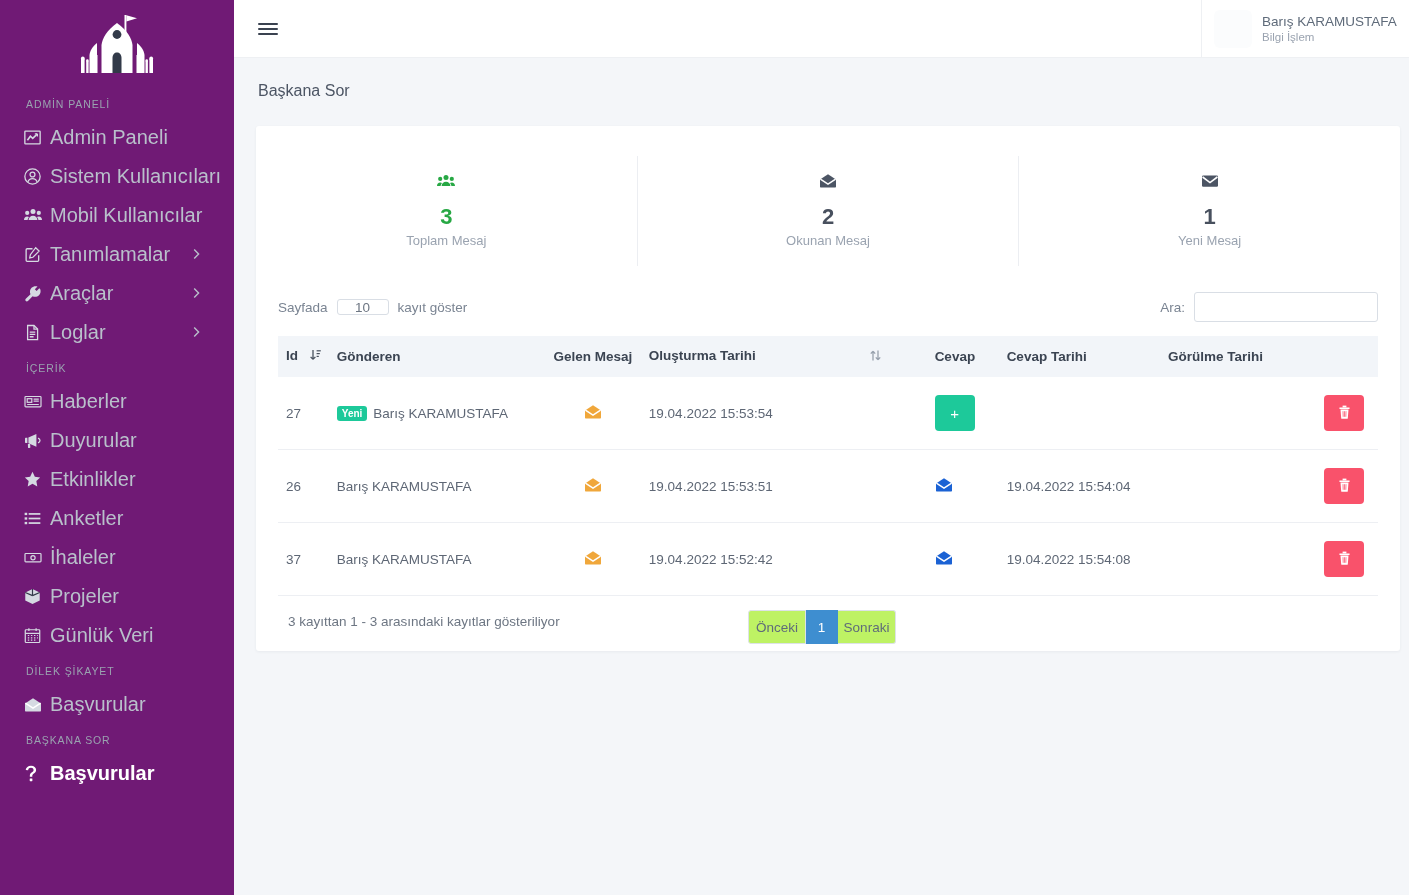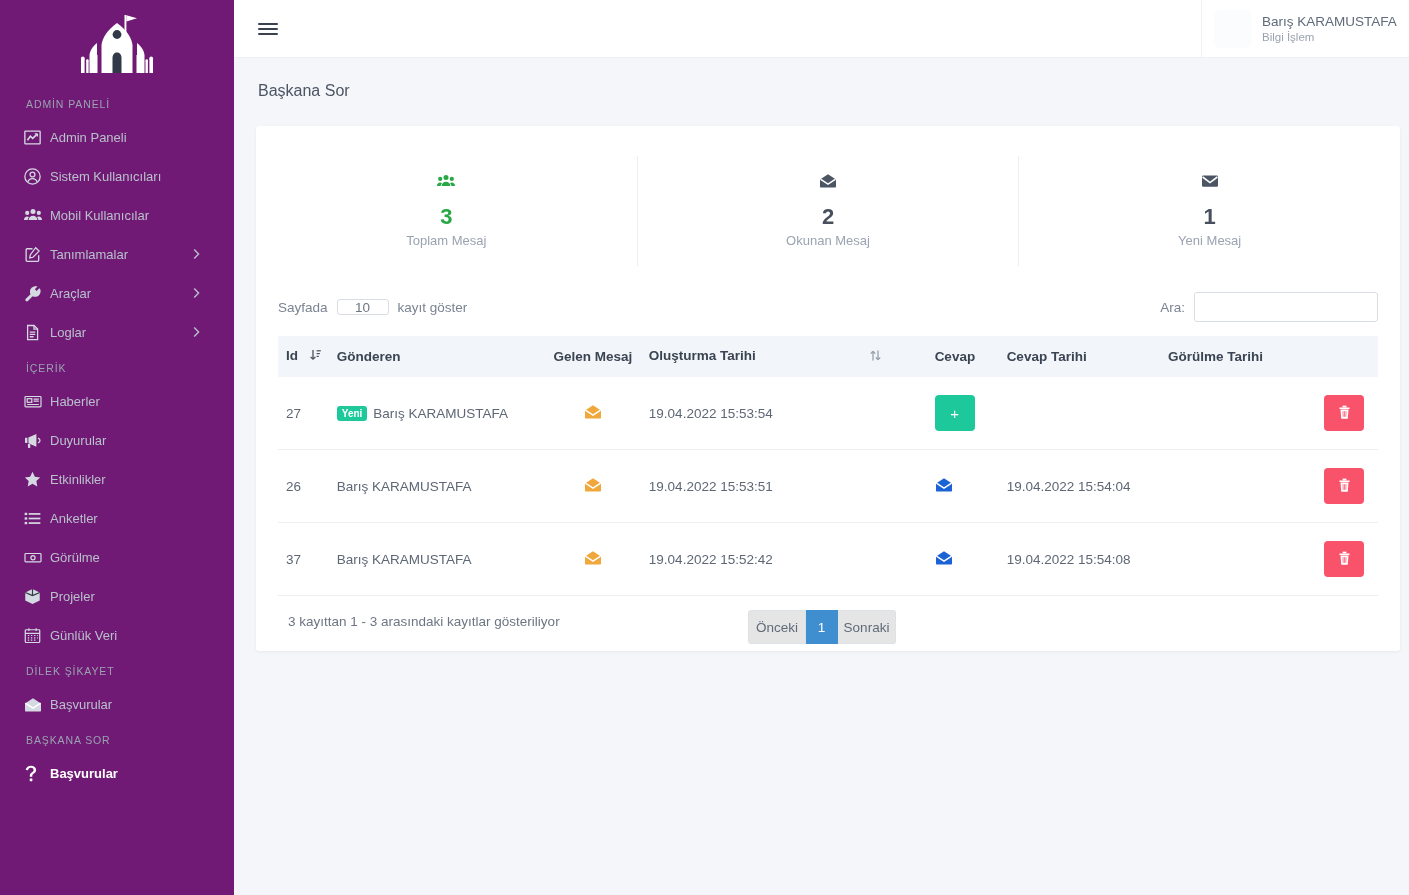--- a/index.html
+++ b/index.html
@@ -30,21 +30,21 @@
     letter-spacing: 0.9px;
     padding: 10px 0 8px 26px;
     text-transform: uppercase;
     font-weight: 400;
   }
   .nav-item {
     display: flex; align-items: center;
     height: 39px;
     padding: 0 20px 0 24px;
     color: #b9c0cb;
-    font-size: 13px;
+    font-size: 20px;
     cursor: pointer;
     position: relative;
   }
   .nav-item .ico {
     width: 26px; min-width: 26px;
     display: flex; align-items: center; justify-content: flex-start;
     color: #d5dae2;
   }
   .nav-item .ico svg { display:block; }
   .nav-item .lbl { white-space: nowrap; }
@@ -213,21 +213,21 @@
     position: relative;
   }
   #tbl-info { font-size: 13.5px; color: #6d7683; margin-left: 10px; }
   #pagination { display: flex; position: absolute; left: 470px; top: 14px; }
   .pg {
     min-width: 58px; height: 34px;
     display: flex; align-items: center; justify-content: center;
     border: 1px solid #dde2e8;
     border-left: none;
     font-size: 13.5px; color: #5f6b7a;
-    background: #e5e5e5; cursor: pointer;
+    background: #bef264; cursor: pointer;
   }
   .pg:first-child { border-left: 1px solid #dde2e8; border-radius: 3px 0 0 3px; }
   .pg:last-child { border-radius: 0 3px 3px 0; }
   .pg.num { min-width: 32px; }
   .pg.current { background: #3e8ed0; border-color: #3e8ed0; color: #fff; }
 </style>
 </head>
 <body>
 
 <div id="sidebar">
@@ -368,21 +368,21 @@
         <span class="lbl">Anketler</span>
       </div>
       <div class="nav-item">
         <span class="ico">
           <svg width="18" height="17" viewBox="0 0 18 16" fill="none" stroke="#d5dae2" stroke-width="1.2">
             <rect x="1" y="4" width="16" height="8.4" rx="0.8"></rect>
             <circle cx="9" cy="8.2" r="2.1"></circle>
             <path d="M3.4 8.2 L3.4 8.2 M14.6 8.2 L14.6 8.2"></path>
           </svg>
         </span>
-        <span class="lbl">Görülme</span>
+        <span class="lbl">İhaleler</span>
       </div>
       <div class="nav-item">
         <span class="ico">
           <svg width="17" height="17" viewBox="0 0 16 16" fill="#d5dae2">
             <path d="M8 0.9 L14.8 4.3 L14.8 11.7 L8 15.1 L1.2 11.7 L1.2 4.3 Z" fill="#d5dae2"></path>
             <path d="M8 0.9 L8 7.2 M8 7.2 L1.2 4.3 M8 7.2 L14.8 4.3" stroke="#323a49" stroke-width="1.1" fill="none"></path>
           </svg>
         </span>
         <span class="lbl">Projeler</span>
       </div>

